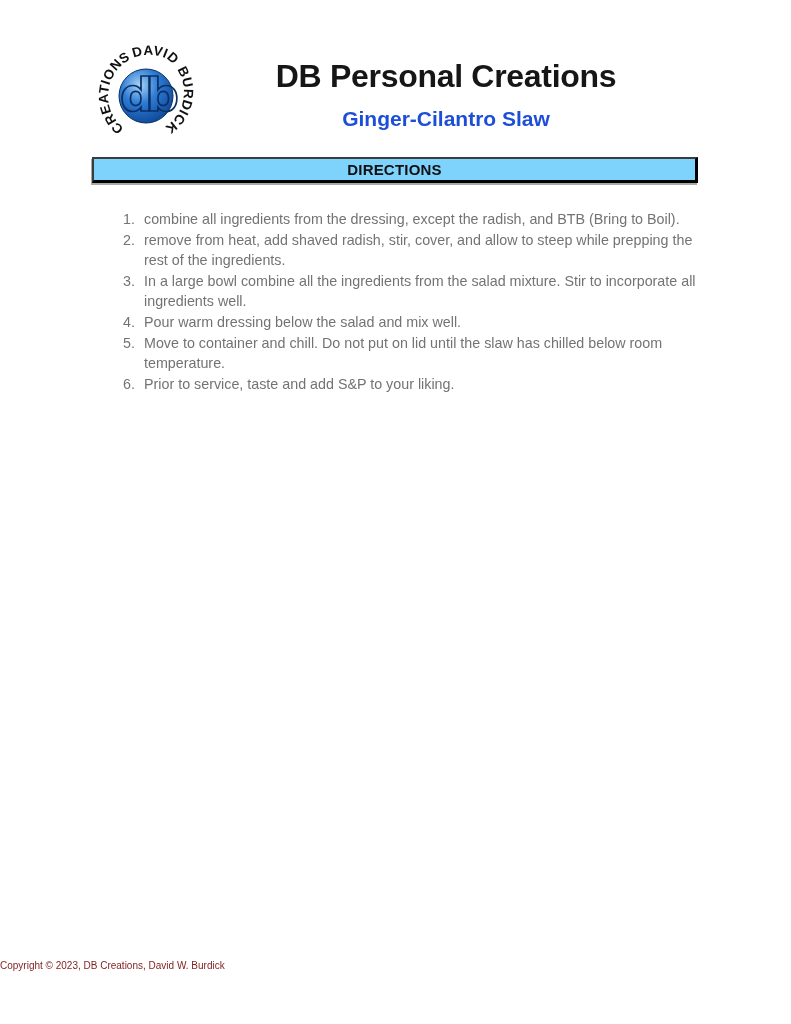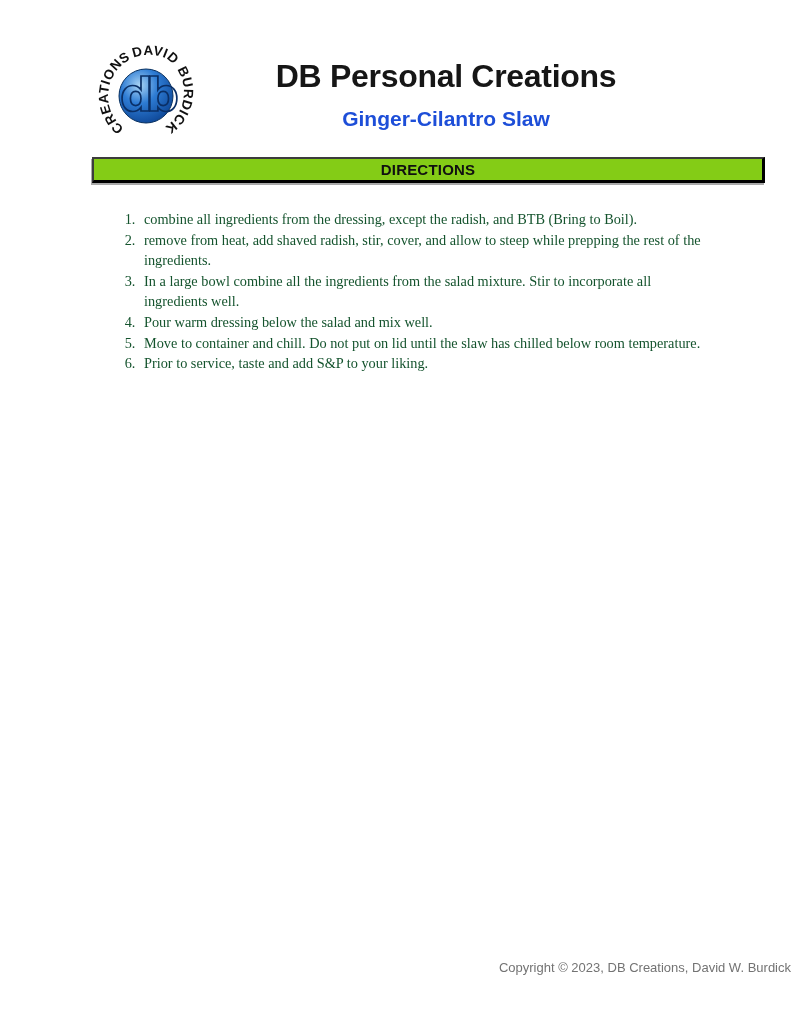--- a/index.html
+++ b/index.html
@@ -61,24 +61,24 @@
     color: #1d4ed8;
     line-height: 24px;
     margin: 13px 0 0 0;
   }
 
   
   .directions-bar {
     position: absolute;
     left: 92px;
     top: 157px;
-    width: 673px;
+    width: 606px;
     height: 26px;
     box-sizing: border-box;
-    background: #84cc16;
+    background: #7dd3fc;
     border: 2px solid #3c3c3c;
     border-right: 3px solid #000000;
     border-bottom: 3px solid #000000;
     box-shadow: -1px 2px 0 #a9a9a9;
     display: flex;
     align-items: center;
     justify-content: center;
   }
   .directions-heading {
     font-size: 15px;
@@ -92,37 +92,36 @@
     position: absolute;
     left: 92px;
     top: 209px;
     width: 616px;
   }
   ol.steps {
     margin: 0;
     padding: 0 0 0 47px;
     font-size: 14.3px;
     line-height: 20.6px;
-    color: #14532d;
-    font-family: Liberation Serif, serif;
+    color: #737373;
   }
   ol.steps li {
     padding-left: 5px;
     margin: 0;
   }
 
   
   .footer {
     position: absolute;
     left: 0;
     top: 960px;
     width: 100%;
-    text-align: right;
-    font-size: 13px;
-    color: #737373;
+    text-align: left;
+    font-size: 10px;
+    color: #7f1d1d;
   }
 </style>
 </head>
 <body>
 
 <div class="page">
 
   <div class="logo">
     <svg viewBox="0 0 104 110">
       <defs>

